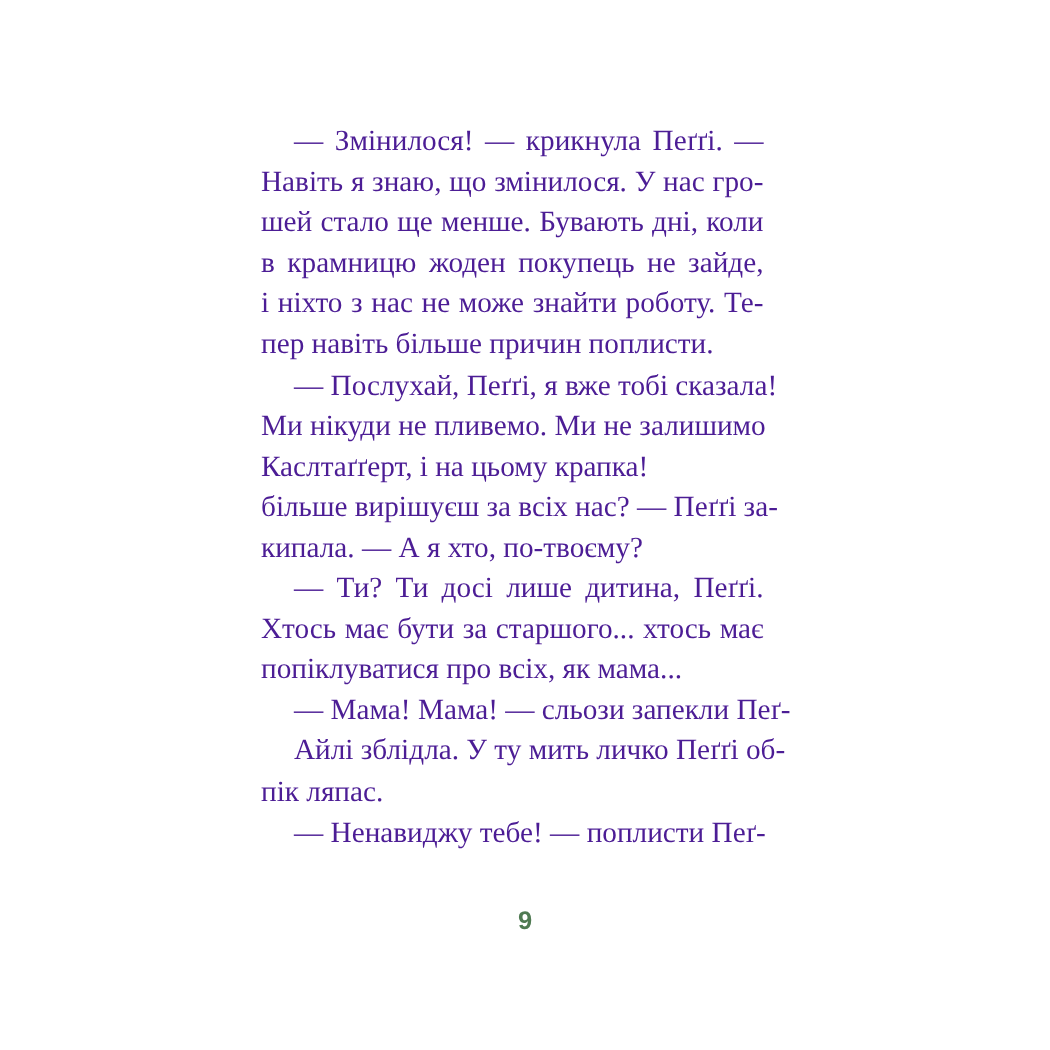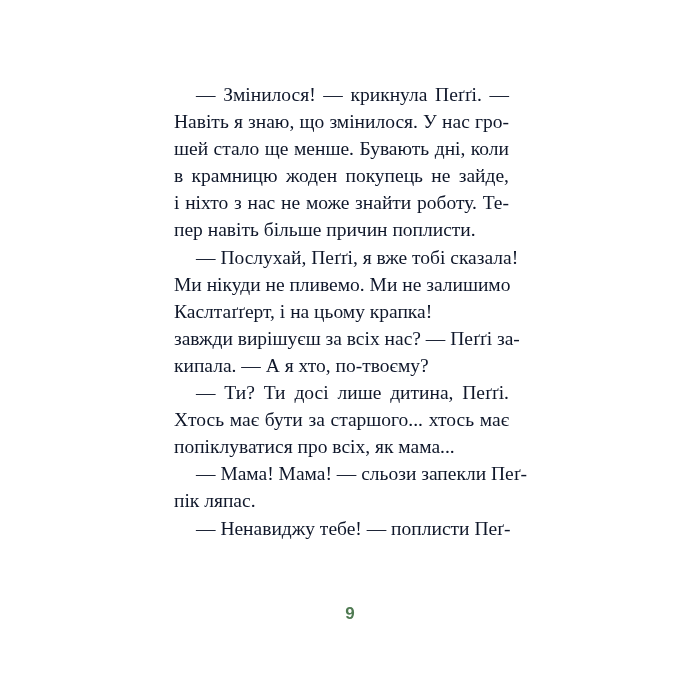--- a/index.html
+++ b/index.html
@@ -20,21 +20,21 @@
       background: #ffffff;
     }
     .text-block {
       position: absolute;
       left: 174px;
       top: 81px;
       width: 335px;
       font-family: "Liberation Serif", "DejaVu Serif", serif;
       font-size: 19.5px;
       line-height: 27.1px;
-      color: #0f172a;
+      color: #4c1d95;
     }
     .line {
       display: block;
       white-space: nowrap;
       text-align: justify;
       text-align-last: justify;
       height: 27.1px;
     }
     .line.last {
       text-align-last: left;
@@ -61,23 +61,24 @@
   <div class="text-block">
     <span class="line indent">— Змінилося! — крикнула Пеґґі. —</span>
     <span class="line">Навіть я знаю, що змінилося. У нас гро-</span>
     <span class="line">шей стало ще менше. Бувають дні, коли</span>
     <span class="line">в крамницю жоден покупець не зайде,</span>
     <span class="line">і ніхто з нас не може знайти роботу. Те-</span>
     <span class="line last">пер навіть більше причин поплисти.</span>
     <span class="line indent">— Послухай, Пеґґі, я вже тобі сказала!</span>
     <span class="line">Ми нікуди не пливемо. Ми не залишимо</span>
     <span class="line last">Каслтаґґерт, і на цьому крапка!</span>
-    <span class="line">завжди вирішуєш за всіх нас? — Пеґґі за-</span>
+    <span class="line">більше вирішуєш за всіх нас? — Пеґґі за-</span>
     <span class="line last">кипала. — А я хто, по-твоєму?</span>
     <span class="line indent">— Ти? Ти досі лише дитина, Пеґґі.</span>
     <span class="line">Хтось має бути за старшого... хтось має</span>
     <span class="line last">попіклуватися про всіх, як мама...</span>
     <span class="line indent">— Мама! Мама! — сльози запекли Пеґ-</span>
+    <span class="line indent">Айлі зблідла. У ту мить личко Пеґґі об-</span>
     <span class="line last">пік ляпас.</span>
     <span class="line indent">— Ненавиджу тебе! — поплисти Пеґ-</span>
   </div>
   <div class="page-number">9</div>
 </div>
 
 </body></html>

